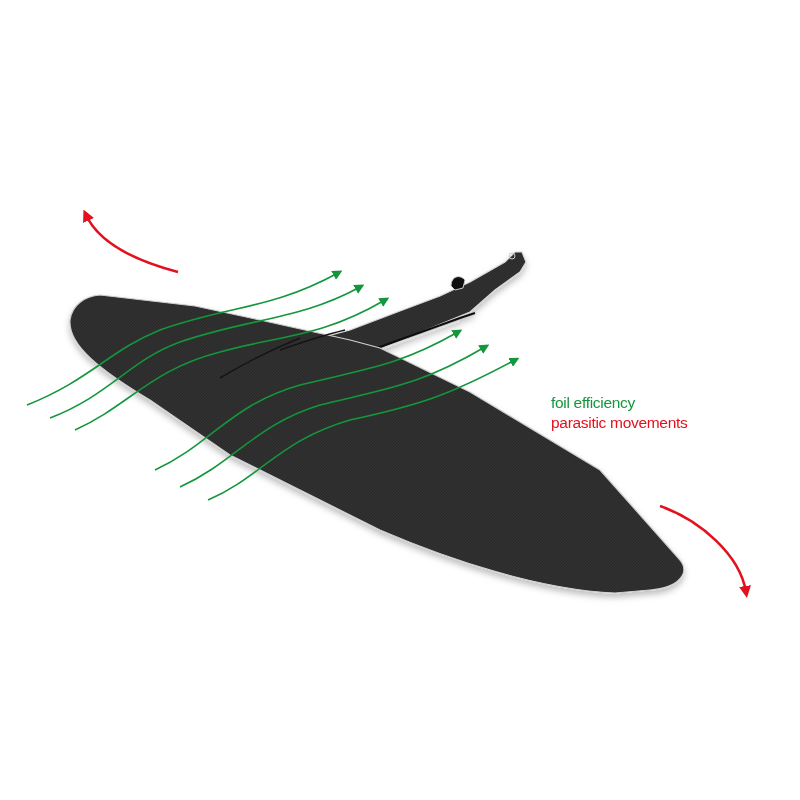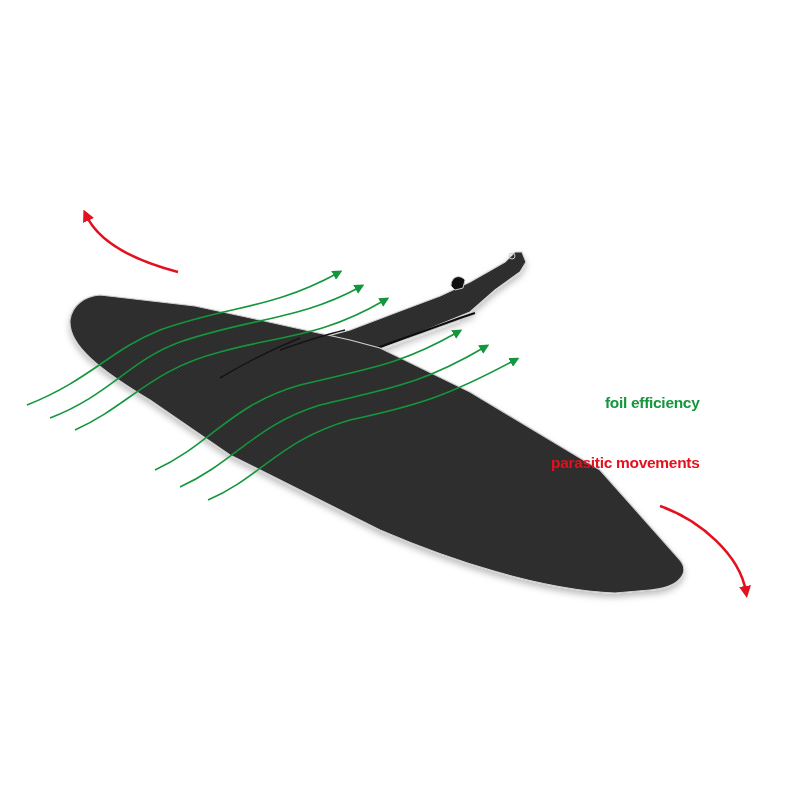--- a/index.html
+++ b/index.html
@@ -1,25 +1,25 @@
 <!DOCTYPE html>
 <html><head>
   <meta charset="utf-8">
   <style>
     html, body { margin: 0; padding: 0; background: #ffffff; }
     body { width: 800px; height: 800px; position: relative; overflow: hidden; }
     #stage { position: absolute; left: 0; top: 0; width: 800px; height: 800px; }
     .legend {
       position: absolute; left: 551px; top: 393px;
-      font-family: "Liberation Sans", sans-serif; font-weight: bold;
-      font-size: 15.5px; line-height: 20px; letter-spacing: -0.3px; text-align: right;
+      font-family: "Liberation Sans", sans-serif; font-weight: normal;
+      font-size: 15.5px; line-height: 20px; letter-spacing: -0.3px;
     }
     .legend div { white-space: nowrap; }
     .legend .green { color: #14963c; }
-    .legend .red { color: #e3101d; margin-top: 40px; }
+    .legend .red { color: #e3101d; }
   </style>
 </head>
 <body>
 
 <svg id="stage" viewBox="0 0 800 800" xmlns="http://www.w3.org/2000/svg">
   <defs>
     <pattern id="carbon" width="3" height="3" patternUnits="userSpaceOnUse">
       <rect width="3" height="3" fill="#2a2a2a"></rect>
       <rect width="1.5" height="1.5" fill="#333333"></rect>
       <rect x="1.5" y="1.5" width="1.5" height="1.5" fill="#303030"></rect>

